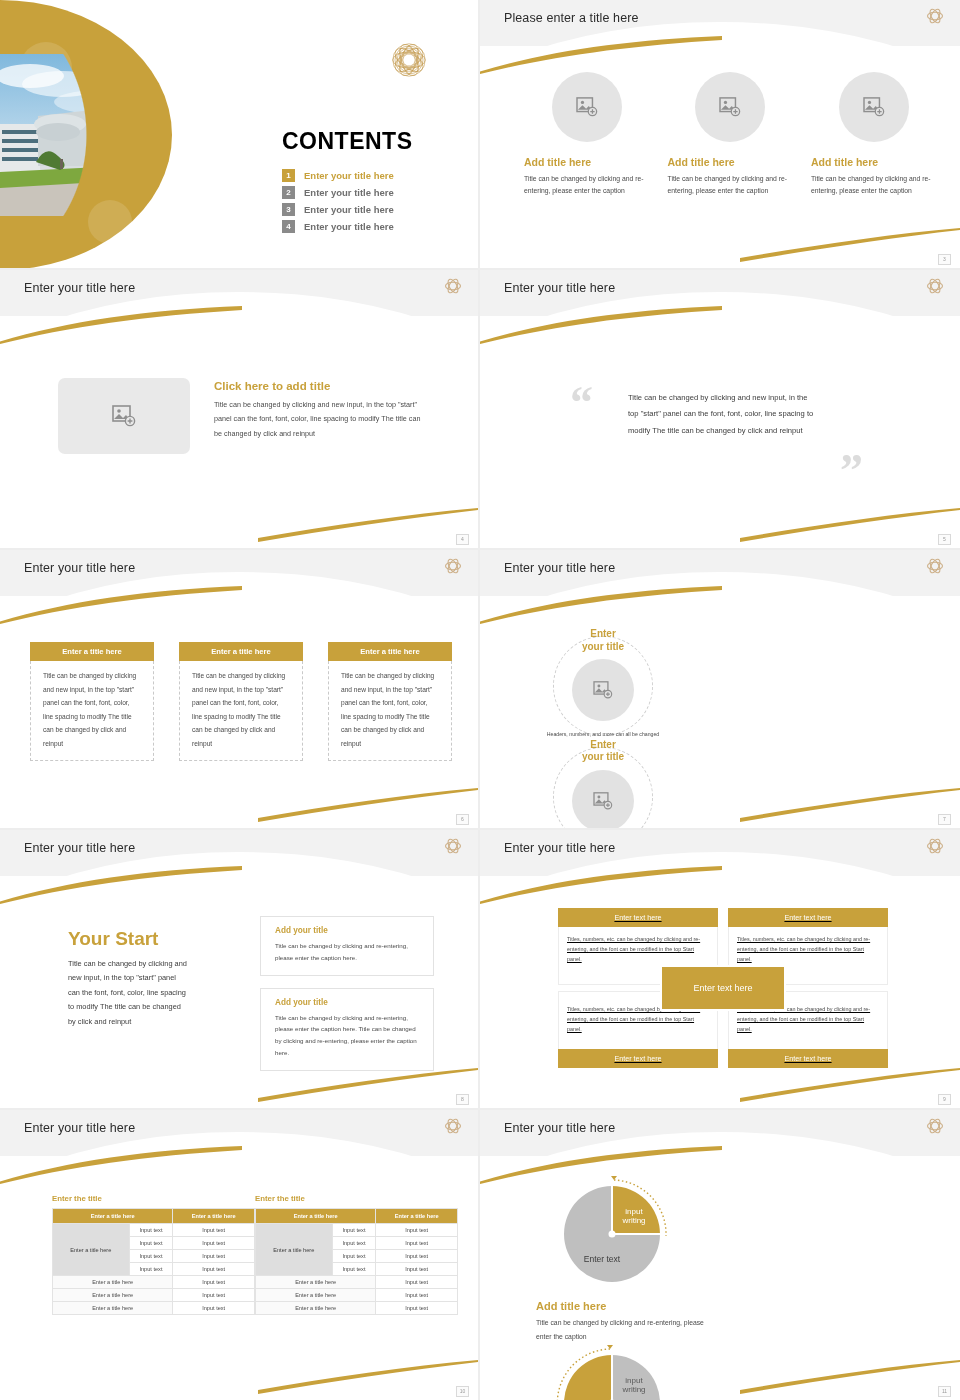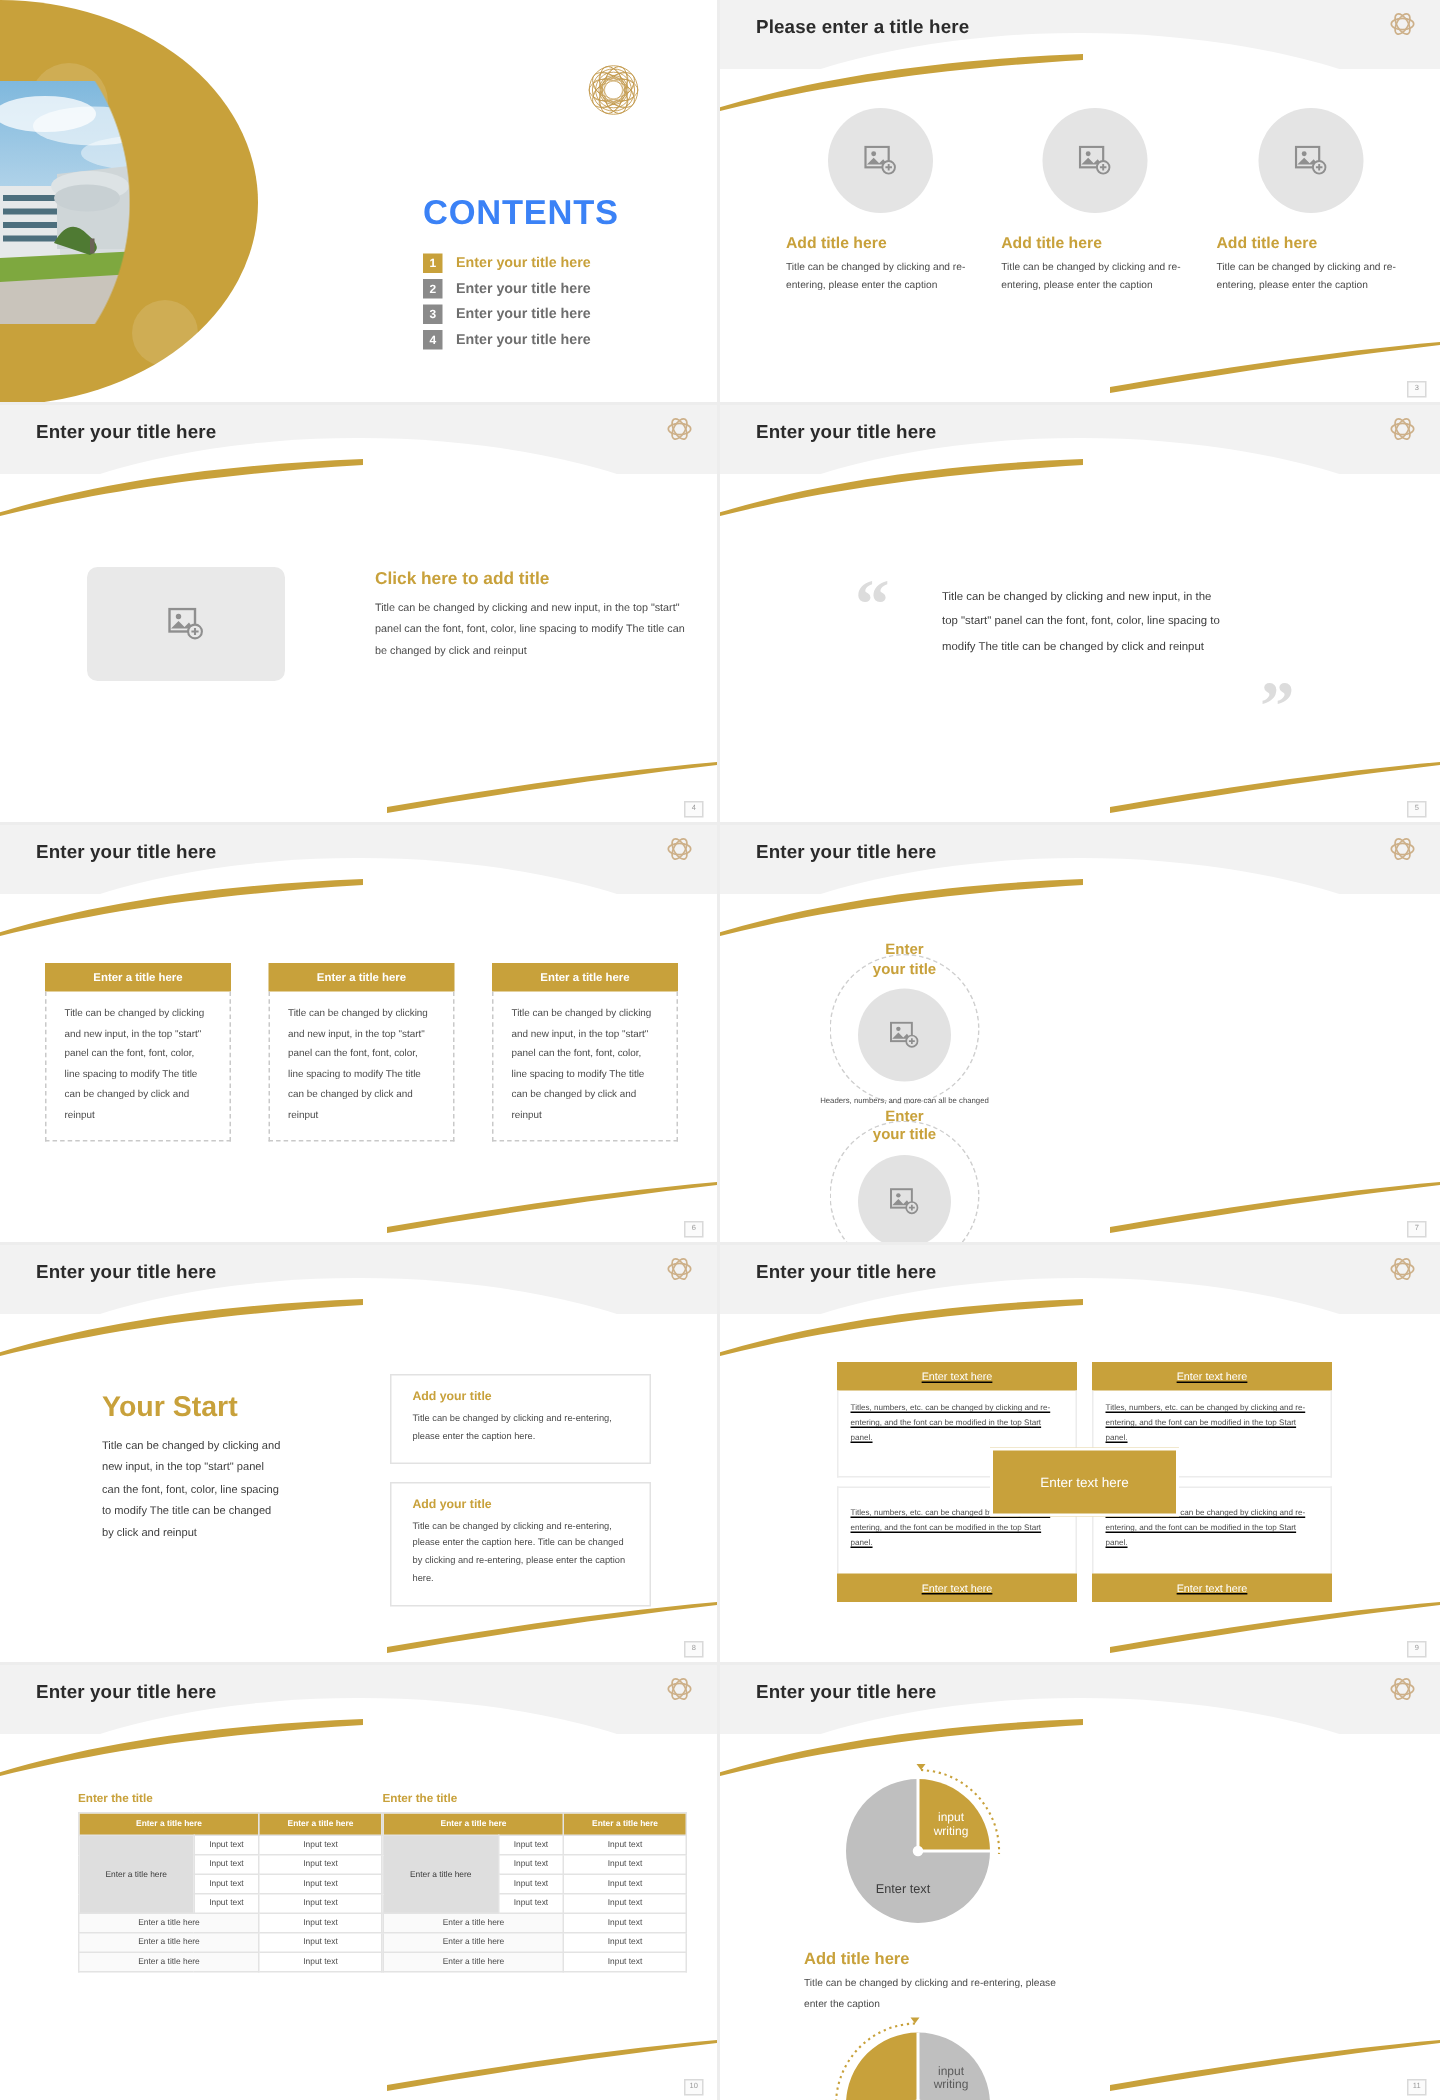--- a/index.html
+++ b/index.html
@@ -36,21 +36,20 @@
   .hdr-band::after{
     content:"";
     position:absolute; left:-10%; top:22px; width:120%; height:120px;
     background:#ffffff;
     border-radius:50% 50% 0 0 / 100% 100% 0 0;
   }
   .slide-title {
     position:absolute; left:24px; top:11px;
     font-size:12.5px; color:#2b2b2b; letter-spacing:.1px;
     z-index:4;
-    font-weight:bold;
   }
 
   
   .swoosh-tl {
     position:absolute; left:-8px; top:36px; width:250px; height:40px;
     overflow:hidden; z-index:3; pointer-events:none;
   }
   .swoosh-tl svg { display:block; }
 
   
@@ -103,21 +102,21 @@
             mask-image: radial-gradient(115px 135px at -28px 81px, #000 99%, transparent 100%);
   }
   .s1-photo svg{ display:block; }
   .s1-knot{
     position:absolute; left:382px; top:33px; width:54px; height:54px; z-index:5;
   }
   .s1-contents{
     position:absolute; left:282px; top:128px; z-index:5;
   }
   .s1-contents h1{
-    font-size:23px; font-weight:bold; color:#3b82f6; letter-spacing:.5px;
+    font-size:23px; font-weight:bold; color:#000000; letter-spacing:.5px;
     margin-bottom:14px;
   }
   .toc-row{ display:flex; align-items:center; margin-bottom:4px; }
   .toc-num{
     width:13px; height:13px; margin-right:9px;
     font-size:8px; line-height:13px; text-align:center;
     color:#fff; font-weight:bold; background:#8a8a8a;
   }
   .toc-row.active .toc-num{ background:#c8a13b; }
   .toc-label{ font-size:9.5px; font-weight:bold; color:#6e6e6e; }
@@ -135,21 +134,21 @@
     display:flex; align-items:center; justify-content:center;
   }
   .s2-h{ font-size:10.5px; font-weight:bold; color:#c8a13b; margin-bottom:5px; }
   .s2-p{ font-size:6.8px; line-height:1.75; color:#4b4b4b; }
 
   
   .imgicon{ display:block; }
 
   
   .s3-body{
-    position:absolute; left:58px; top:108px; display:flex; z-index:4;gap:36px;
+    position:absolute; left:58px; top:108px; display:flex; z-index:4;
   }
   .s3-box{
     width:132px; height:76px; background:#e9e9e9; border-radius:7px;
     display:flex; align-items:center; justify-content:center;
     flex:none;
   }
   .s3-txt{ margin-left:24px; width:215px; padding-top:2px;}
   .s3-h{ font-size:11.5px; font-weight:bold; color:#c8a13b; margin-bottom:6px; }
   .s3-p{ font-size:7.2px; line-height:2.0; color:#4b4b4b; }
 

